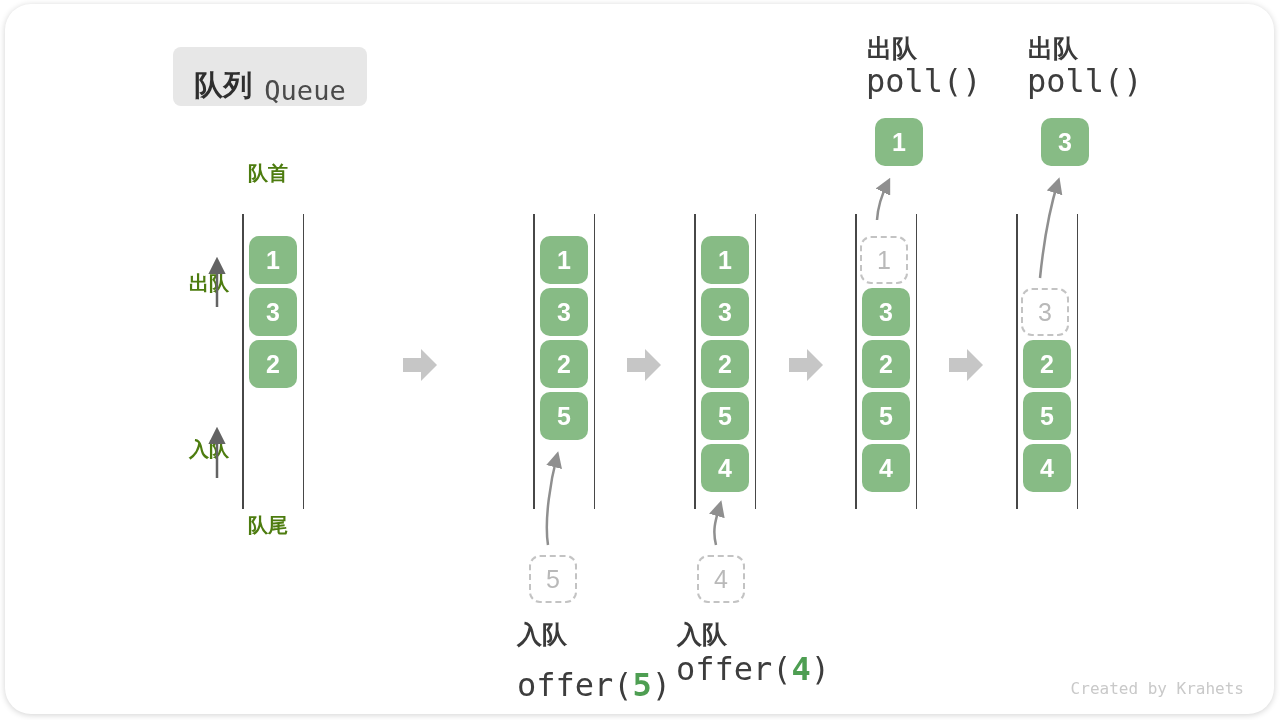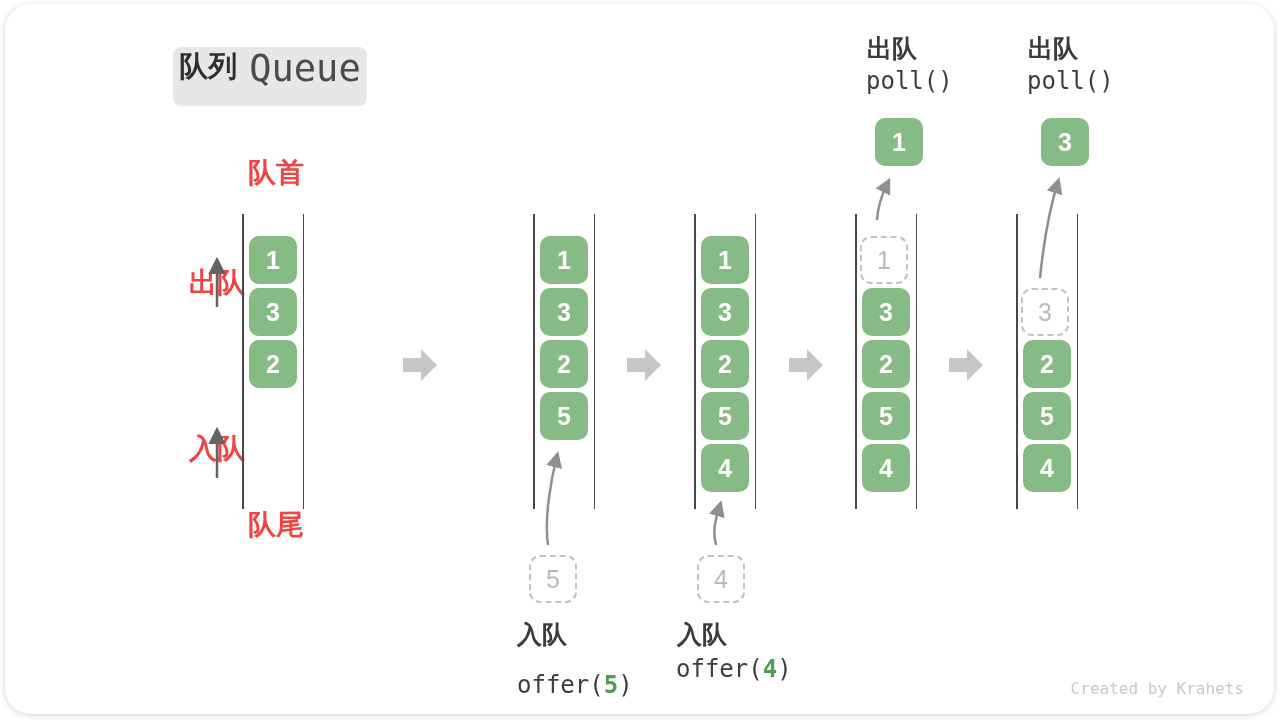--- a/index.html
+++ b/index.html
@@ -6,28 +6,28 @@
   .card{
     position:absolute; left:5px; top:4px; width:1269px; height:710px;
     background:#ffffff; border-radius:26px;
     box-shadow:0 1px 6px rgba(0,0,0,0.18);
     font-family:"Liberation Sans","DejaVu Sans",sans-serif;
   }
   .abs{position:absolute;}
   .title-badge{
     left:168px; top:43px; width:194px; height:59px;
     background:#e7e7e7; border-radius:8px;
-    display:flex; align-items:flex-start; justify-content:center; gap:12px;
+    display:flex; align-items:flex-end; justify-content:center; gap:12px;
     white-space:nowrap;
   }
   .title-zh{font-size:29px; font-weight:700; color:#2e2e2e;}
-  .title-en{font-family:"DejaVu Sans Mono","Liberation Mono",monospace; font-size:37px; color:#4a4a4a;}
-  .cn-label{font-size:28px; font-weight:700; color:#ef4444; white-space:nowrap; line-height:24px;}
+  .title-en{font-family:"DejaVu Sans Mono","Liberation Mono",monospace; font-size:27px; color:#4a4a4a;}
+  .cn-label{font-size:20px; font-weight:700; color:#4d7c0f; white-space:nowrap; line-height:24px;}
   .op-zh{font-size:25px; font-weight:600; color:#3a3a3a; white-space:nowrap; line-height:26px;}
-  .op-code{font-family:"DejaVu Sans Mono","Liberation Mono",monospace; font-size:24px; color:#3d3d3d; white-space:nowrap; line-height:28px;text-align:center;}
+  .op-code{font-family:"DejaVu Sans Mono","Liberation Mono",monospace; font-size:32px; color:#3d3d3d; white-space:nowrap; line-height:28px;text-align:center;}
   .op-code .arg{color:#4e9e52; font-weight:700;}
   .channel{position:absolute; top:210px; width:62px; height:295px;}
   .vline{position:absolute; top:0; width:1.5px; height:295px; background:#474747;}
   .vline.left{left:0;}
   .vline.right{right:0;}
   .qbox{
     position:absolute; left:7px; width:48px; height:48px; border-radius:10px;
     background:#87bb85; color:#ffffff;
     font-size:25px; font-weight:600;
     display:flex; align-items:center; justify-content:center;

